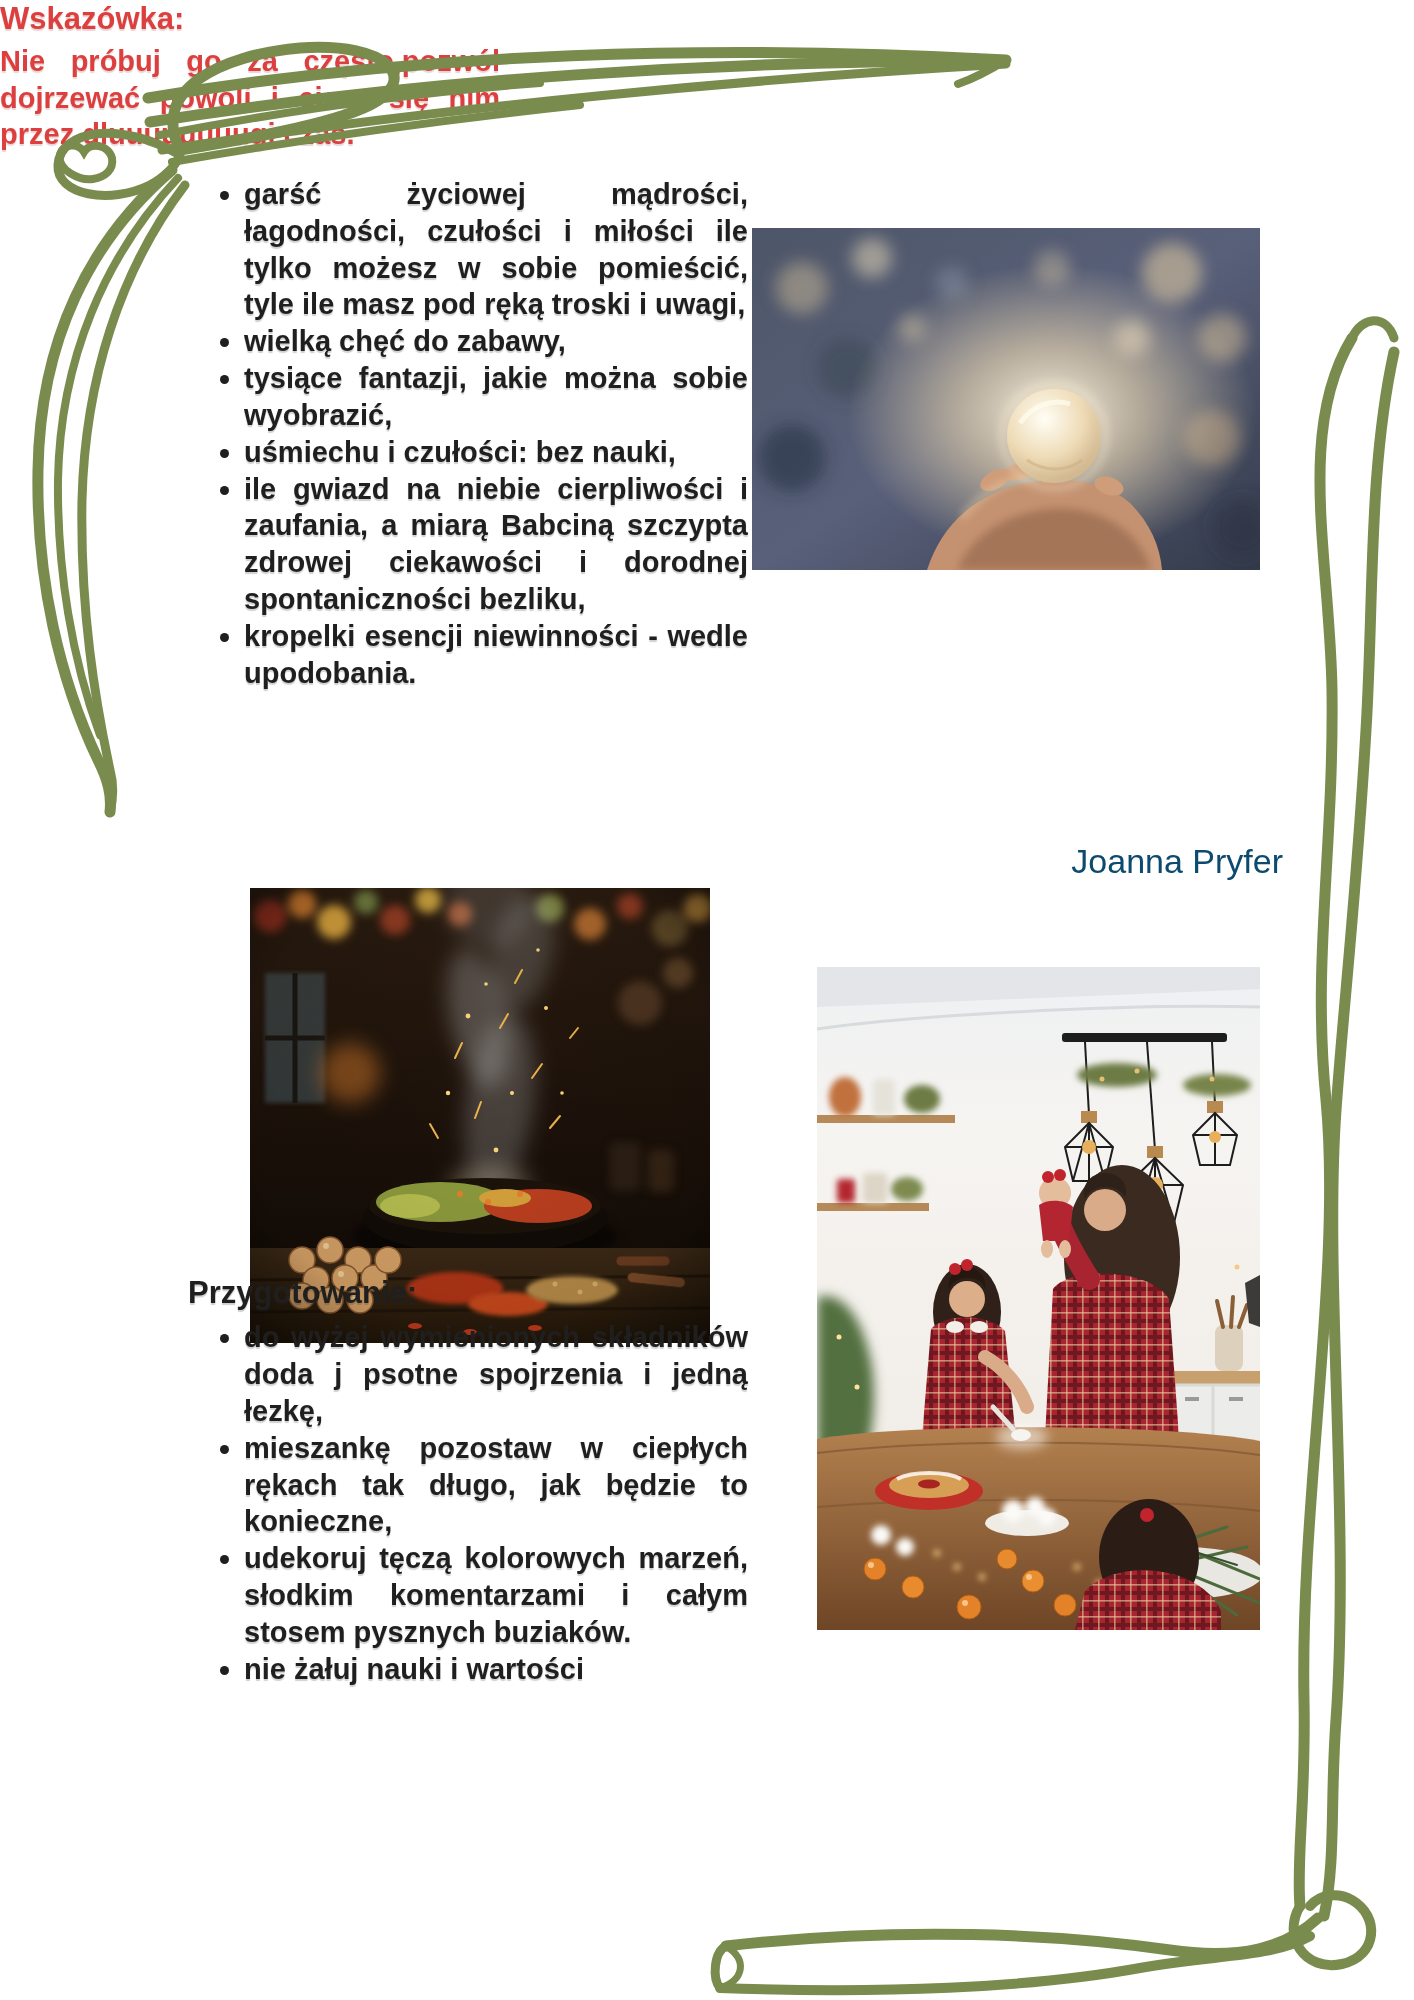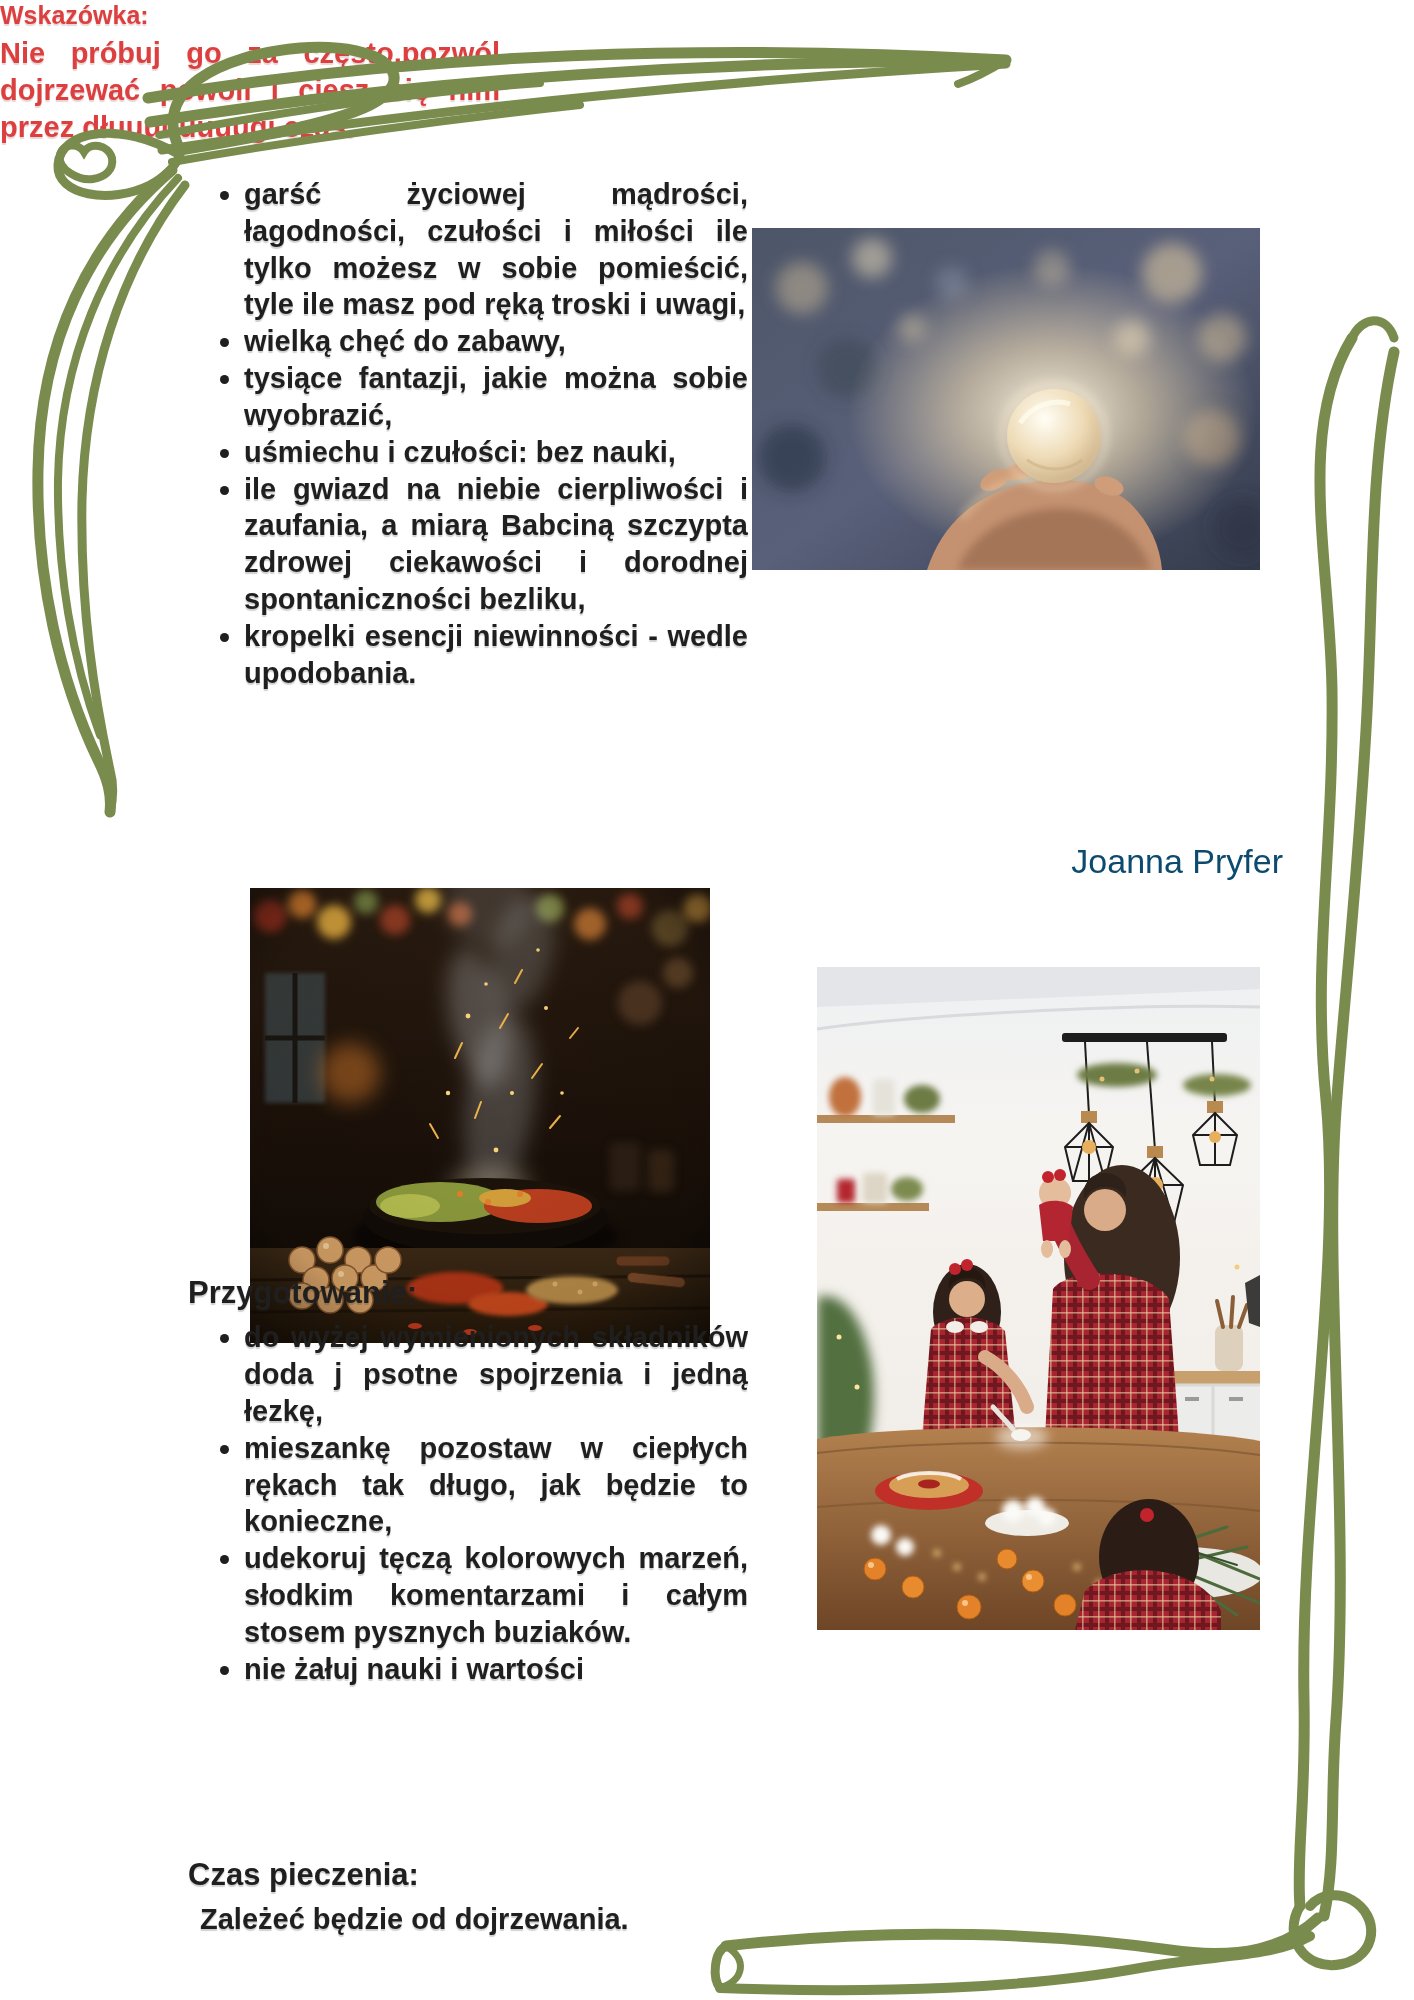--- a/index.html
+++ b/index.html
@@ -25,21 +25,21 @@
   }
   .sec li{
     font-size:29px;font-weight:bold;line-height:1.27;
     text-align:justify;
     text-shadow:0 2px 1px rgba(40,40,40,.22);
   }
   .ingredients{left:188px;top:176px;width:560px;}
   .preparation{left:188px;top:1274px;width:560px;}
   .tip{left:786px;top:652px;width:500px;color:#dd3f3f;}
   .tip h3{
-    margin:0 0 4px 0;font-size:25px;font-weight:bold;line-height:1.25;
+    margin:0 0 4px 0;font-size:31px;font-weight:bold;line-height:1.25;
     text-shadow:0 2px 1px rgba(120,20,20,.18);
   }
   .tip p{
     margin:0;font-size:29px;font-weight:bold;line-height:1.27;text-align:justify;
     text-shadow:0 2px 1px rgba(120,20,20,.18);
   }
   .author{
     position:absolute;left:786px;top:842px;width:497px;
     text-align:right;font-size:34px;font-weight:normal;color:#0c4a6e;
   }
@@ -488,18 +488,14 @@
   <section class="sec preparation">
     <h2>Przygotowanie:</h2>
     <ul>
       <li>do wyżej wymienionych składników doda j psotne spojrzenia i jedną łezkę,</li>
       <li>mieszankę pozostaw w ciepłych rękach tak długo, jak będzie to konieczne,</li>
       <li>udekoruj tęczą kolorowych marzeń, słodkim komentarzami i całym stosem pysznych buziaków.</li>
       <li>nie żałuj nauki i wartości</li>
     </ul>
   </section>
 
-  <section class="sec baking">
-    <h2>Czas pieczenia:</h2>
-    <p>Zależeć będzie od dojrzewania.</p>
-  </section>
 
 </div>
 
 </body></html>

